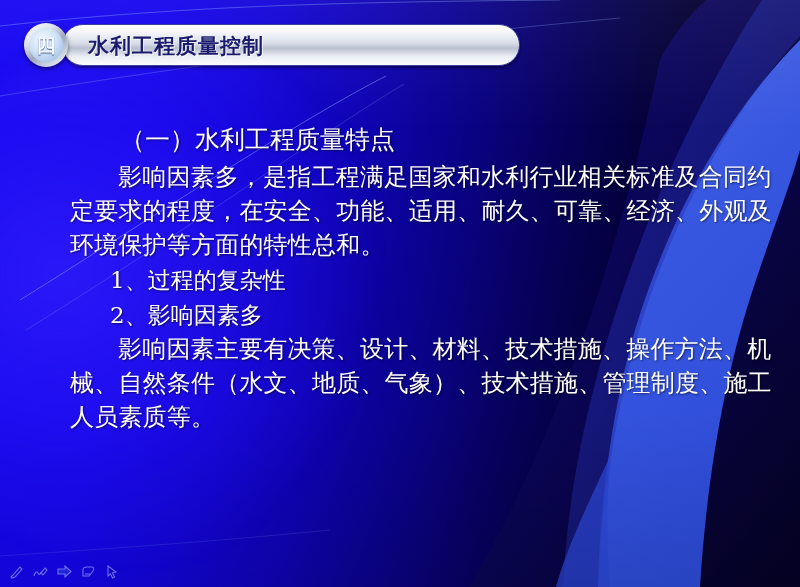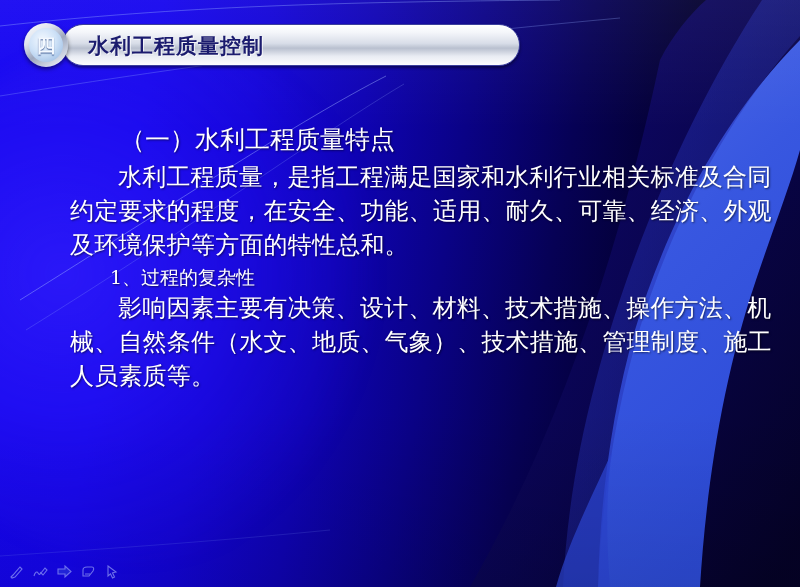--- a/index.html
+++ b/index.html
@@ -160,21 +160,21 @@
   }
   .para {
     font-size: 24px;
     line-height: 1.42;
     text-indent: 2em;
     margin: 0 0 2px 0;
     text-shadow: 1px 1px 2px rgba(0,0,0,0.55);
     letter-spacing: 0.2px;
   }
   .subhead {
-    font-size: 19px;
+    font-size: 23px;
     line-height: 1.42;
     padding-left: 40px;
     margin: 2px 0 0 0;
     white-space: nowrap;
     text-shadow: 1px 1px 2px rgba(0,0,0,0.55);
   }
 
   
   .inkbar {
     position: absolute;
@@ -246,24 +246,25 @@
       <div class="badge-inner">
         <span class="badge-num">四</span>
       </div>
     </div>
   </div>
 
   <div class="content">
 
     <div class="heading">（一）水利工程质量特点</div>
 
-    <p class="para">水利工程质量，是指工程满足国家和水利行业相关标准及合同约定要求的程度，在安全、功能、适用、耐久、可靠、经济、外观及环境保护等方面的特性总和。</p>
+    <p class="para">影响因素多，是指工程满足国家和水利行业相关标准及合同约定要求的程度，在安全、功能、适用、耐久、可靠、经济、外观及环境保护等方面的特性总和。</p>
 
     <div class="subhead">1、过程的复杂性</div>
 
+    <div class="subhead">2、影响因素多</div>
     <p class="para">影响因素主要有决策、设计、材料、技术措施、操作方法、机械、自然条件（水文、地质、气象）、技术措施、管理制度、施工人员素质等。</p>
 
   </div>
 
   <div class="inkbar">
 
     <span class="tool">
       <svg viewBox="0 0 18 18" width="18" height="18">
         <path d="M4 14 L6 12 L13 4 L15 6 L8 14 L5 15 Z" fill="none" stroke="#b9c8ff" stroke-width="1.1"></path>
       </svg>

